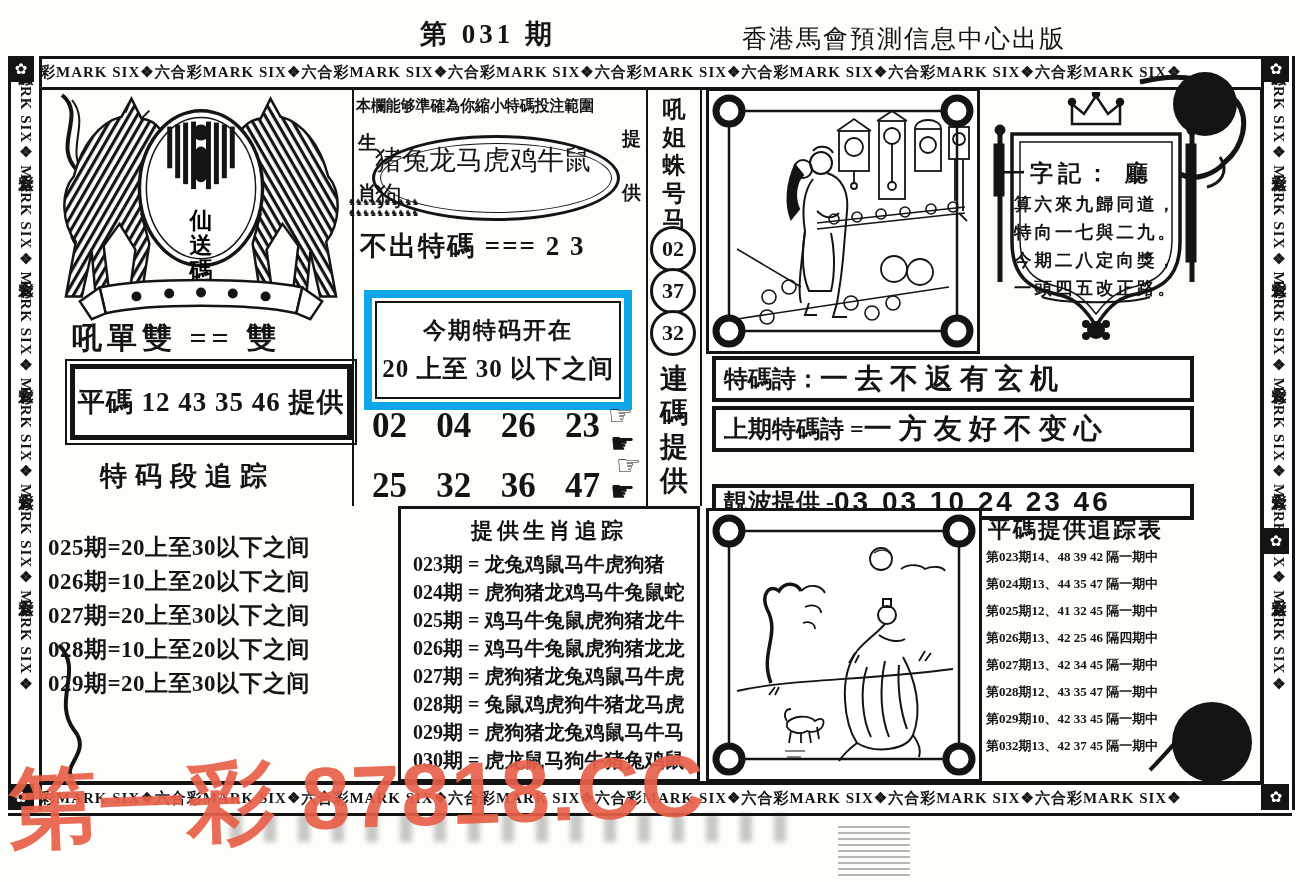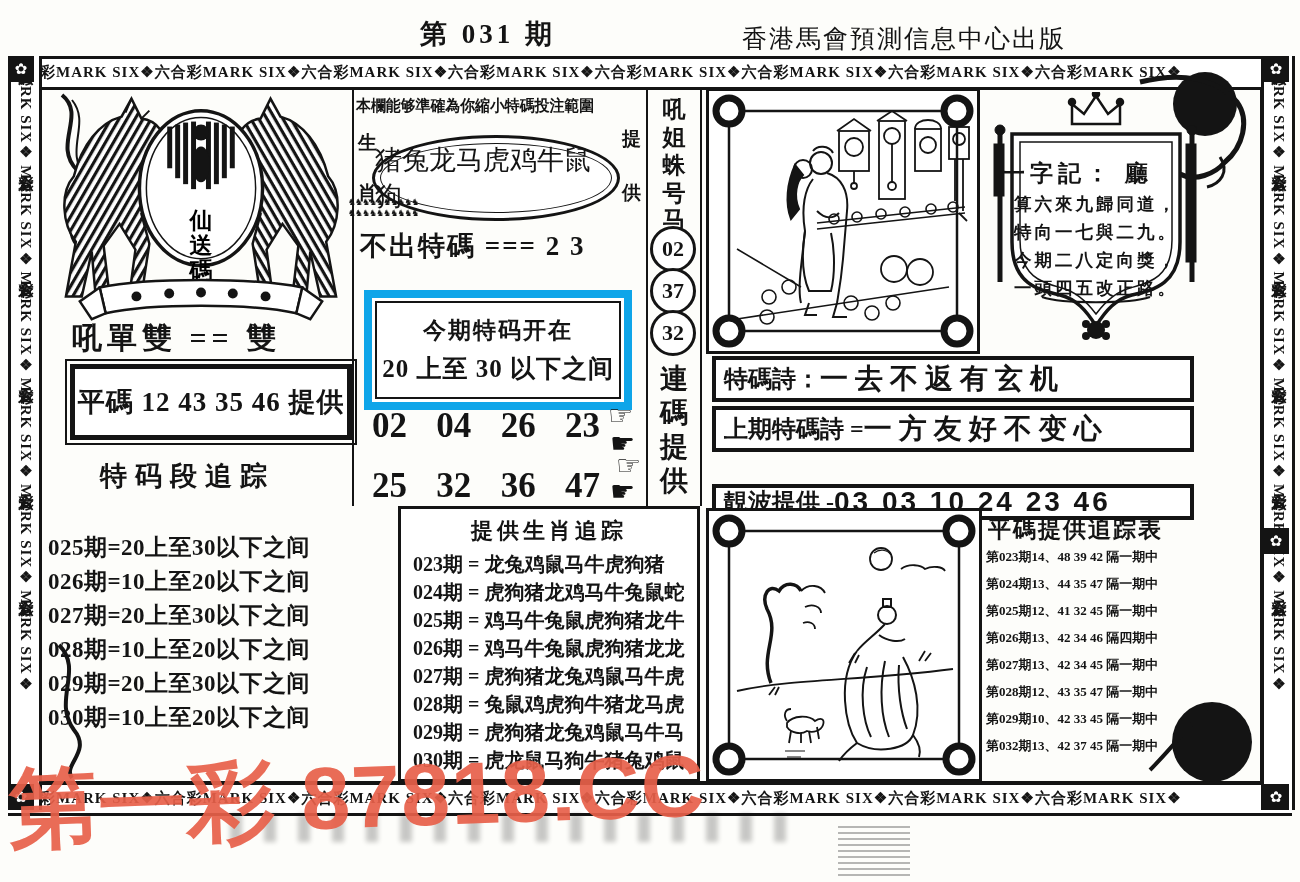--- a/index.html
+++ b/index.html
@@ -165,21 +165,20 @@
 
   <div class="abs oddeven">吼單雙 == 雙</div>
   <div class="abs pingma-box">平碼 12 43 35 46 提供</div>
   <div class="abs tracking-title">特码段追踪</div>
 
   <div class="abs left-row" style="top:532px;">025期=20上至30以下之间</div>
   <div class="abs left-row" style="top:566px;">026期=10上至20以下之间</div>
   <div class="abs left-row" style="top:600px;">027期=20上至30以下之间</div>
   <div class="abs left-row" style="top:634px;">028期=10上至20以下之间</div>
   <div class="abs left-row" style="top:668px;">029期=20上至30以下之间</div>
-  <div class="abs left-row" style="top:702px;">030期=10上至20以下之间</div>
 
   <div class="abs tagline">本欄能够準確為你縮小特碼投注範圍</div>
   <div class="abs side-ch" style="left:358px;top:130px;">生</div>
   <div class="abs side-ch" style="left:358px;top:180px;">肖</div>
   <div class="abs side-ch" style="left:622px;top:126px;">提</div>
   <div class="abs side-ch" style="left:622px;top:180px;">供</div>
   <div class="abs oval">猪兔龙马虎鸡牛鼠狗</div>
   <div class="abs strip">
     <div>♞♞♞♞♞♞♞♞♞♞</div>
     <div>♞♞♞♞♞♞♞♞♞♞</div>
@@ -375,21 +374,21 @@
         <path d="M78,210 C74,204 76,198 82,198"></path>
       </g>
       <path d="M76,240 L96,240 M78,246 L92,246" stroke="#141414" stroke-width="1.2"></path>
     </svg>
   </div>
 
   <div class="abs pingma-title">平碼提供追踪表</div>
   <div class="abs pingma-row" style="top:548px;">第023期14、48 39 42 隔一期中</div>
   <div class="abs pingma-row" style="top:575px;">第024期13、44 35 47 隔一期中</div>
   <div class="abs pingma-row" style="top:602px;">第025期12、41 32 45 隔一期中</div>
-  <div class="abs pingma-row" style="top:629px;">第026期13、42 34 46 隔四期中</div>
+  <div class="abs pingma-row" style="top:629px;">第026期13、42 25 46 隔四期中</div>
   <div class="abs pingma-row" style="top:656px;">第027期13、42 34 45 隔一期中</div>
   <div class="abs pingma-row" style="top:683px;">第028期12、43 35 47 隔一期中</div>
   <div class="abs pingma-row" style="top:710px;">第029期10、42 33 45 隔一期中</div>
   <div class="abs pingma-row" style="top:737px;">第032期13、42 37 45 隔一期中</div>
 
   <div class="abs smudge1"></div>
   <div class="abs stamp"></div>
 
   <div class="abs watermark" id="wm" style="color: rgb(232, 96, 74);">第一彩 87818.CC</div>
 

